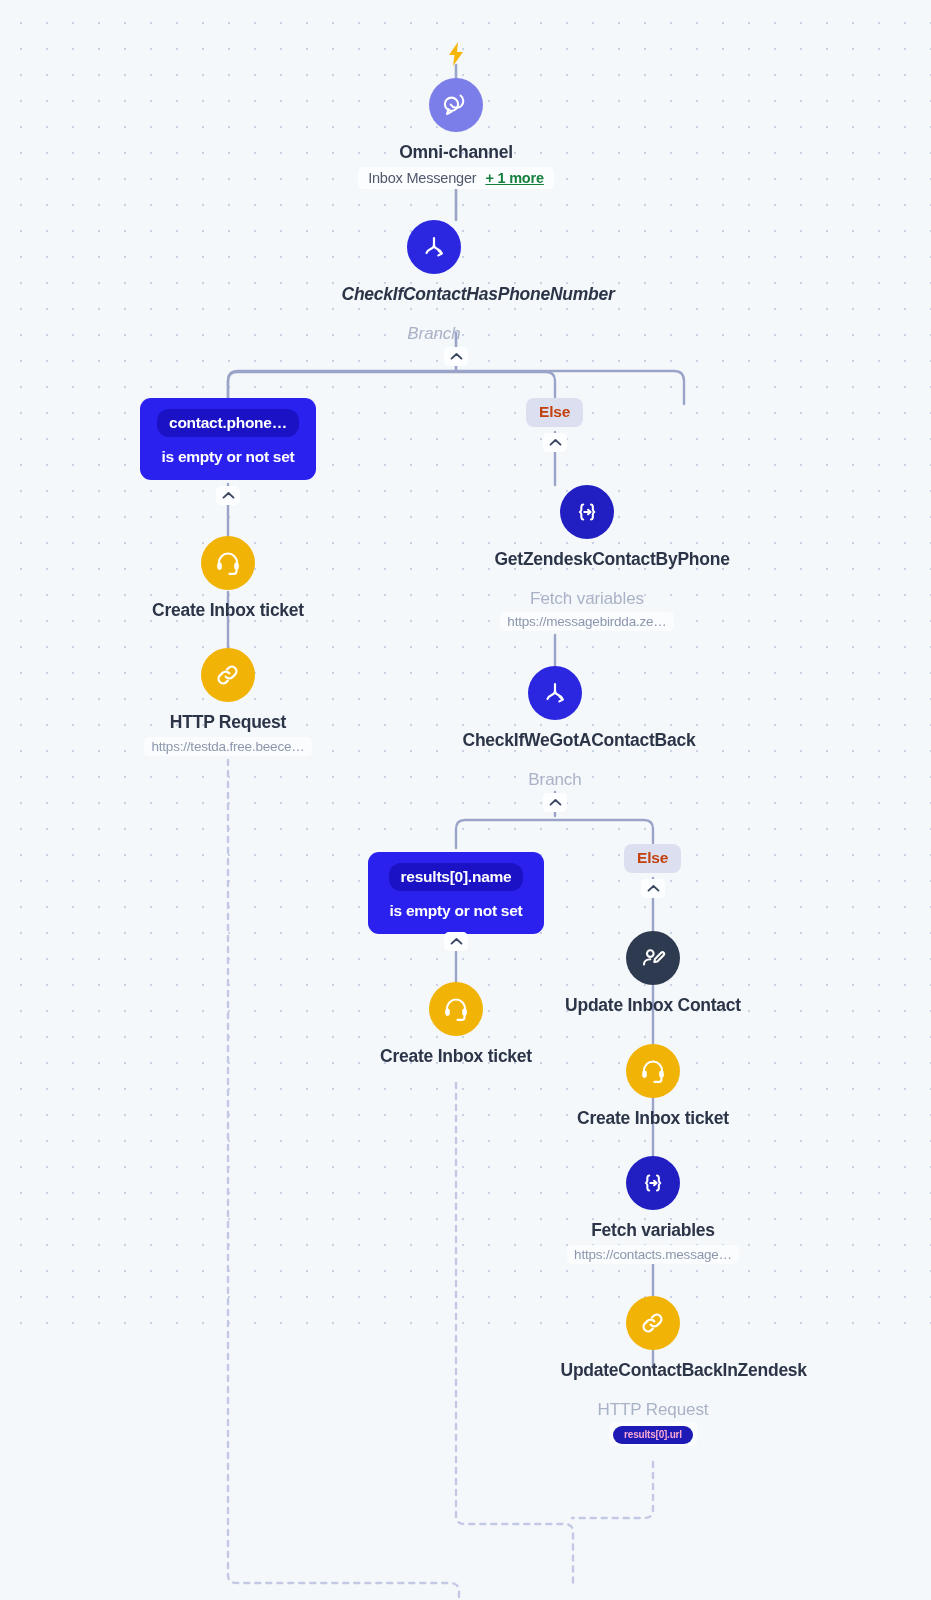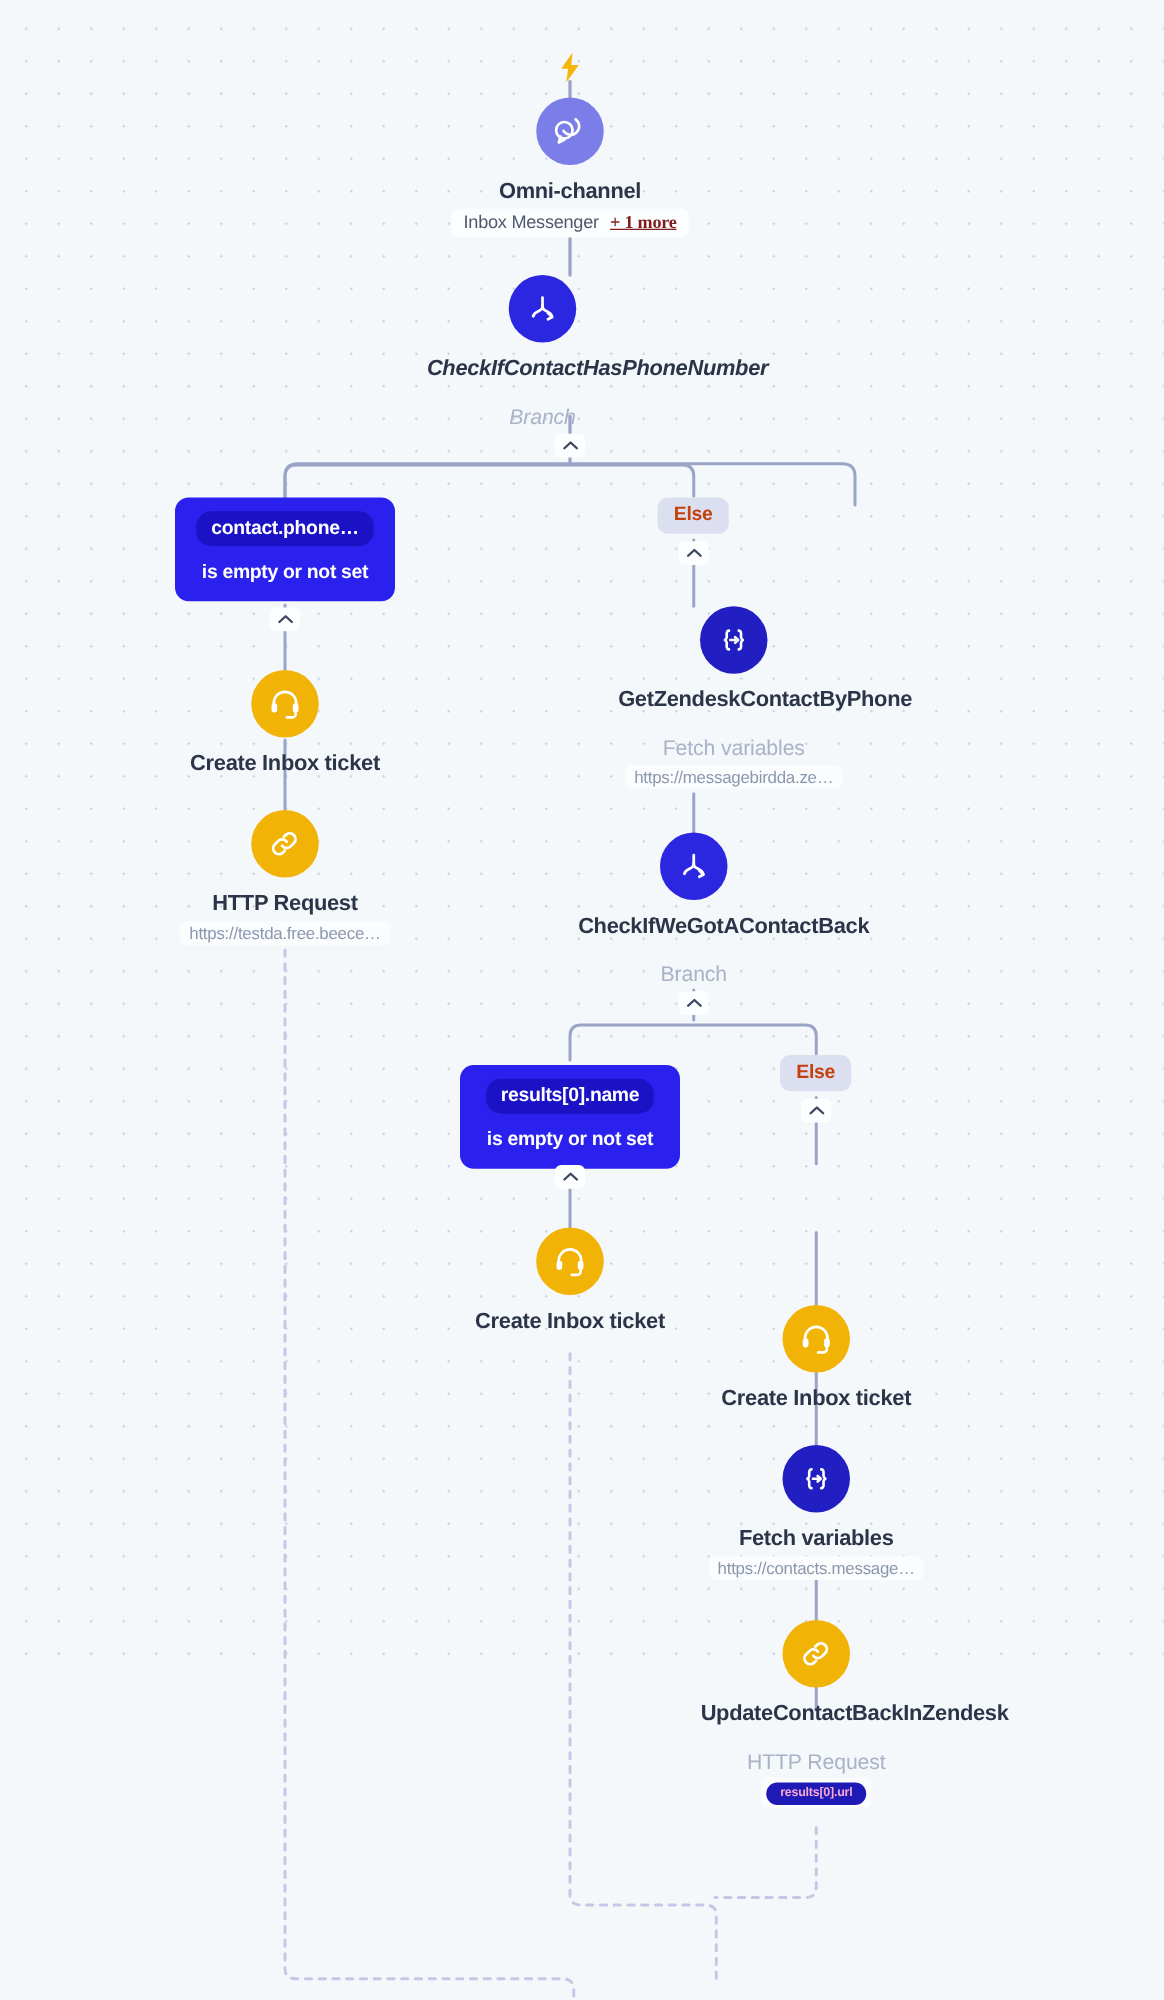--- a/index.html
+++ b/index.html
@@ -73,25 +73,24 @@
     display: flex; align-items: baseline; gap: 9px;
     background: #fcfdfe;
     padding: 3px 10px;
     border-radius: 6px;
     font-size: 14.5px;
     color: #4e5costat;
     color: #4f586c;
     text-align: right;
   }
   .chip.dual .more {
-    color: #7f1d1d;
+    color: #15803d;
     text-decoration: underline;
     font-weight: 600;
     cursor: pointer;
-    font-family: Liberation Serif, serif;
   }
   .varpill {
     margin-top: 2px;
     background: #fbfcfe;
     padding: 2px 4px;
     border-radius: 5px;
   }
   .varpill span {
     display: inline-block;
     background: #1d1ab5;
@@ -346,20 +345,30 @@
         <svg width="28" height="28" viewBox="0 0 28 28" fill="none" stroke="#fff" stroke-width="2.1" stroke-linecap="round" stroke-linejoin="round">
           <path d="M5 16 v-2.5a9 9 0 0 1 18 0V16"></path>
           <rect x="3.2" y="13.5" width="4.6" height="7.4" rx="2.3" fill="#fff" stroke="none"></rect>
           <rect x="20.2" y="13.5" width="4.6" height="7.4" rx="2.3" fill="#fff" stroke="none"></rect>
           <path d="M22.5 21v1.3a2.6 2.6 0 0 1-2.6 2.6H15.5"></path>
         </svg>
       </div>
       <div class="title">Create Inbox ticket</div>
     </div>
 
+    <div class="node" style="left:653px; top:931px;">
+      <div class="circle c-dark">
+        <svg width="28" height="28" viewBox="0 0 28 28" fill="none" stroke="#fff" stroke-width="2.1" stroke-linecap="round" stroke-linejoin="round">
+          <circle cx="11.3" cy="9.6" r="3.3"></circle>
+          <path d="M5 20.5c0-3.3 2.9-5.2 6.3-5.2"></path>
+          <path d="M22.4 8.6 L16 15 l-.7 3.1 3.1-.7 6.4-6.4a1.7 1.7 0 0 0-2.4-2.4z"></path>
+        </svg>
+      </div>
+      <div class="title">Update Inbox Contact</div>
+    </div>
 
     <div class="node" style="left:653px; top:1044px;">
       <div class="circle c-amber">
         <svg width="28" height="28" viewBox="0 0 28 28" fill="none" stroke="#fff" stroke-width="2.1" stroke-linecap="round" stroke-linejoin="round">
           <path d="M5 16 v-2.5a9 9 0 0 1 18 0V16"></path>
           <rect x="3.2" y="13.5" width="4.6" height="7.4" rx="2.3" fill="#fff" stroke="none"></rect>
           <rect x="20.2" y="13.5" width="4.6" height="7.4" rx="2.3" fill="#fff" stroke="none"></rect>
           <path d="M22.5 21v1.3a2.6 2.6 0 0 1-2.6 2.6H15.5"></path>
         </svg>
       </div>

